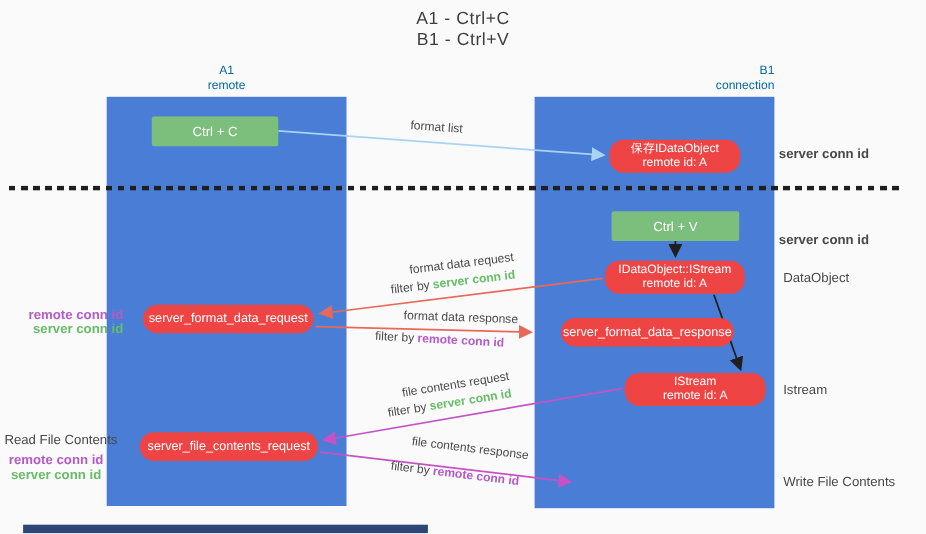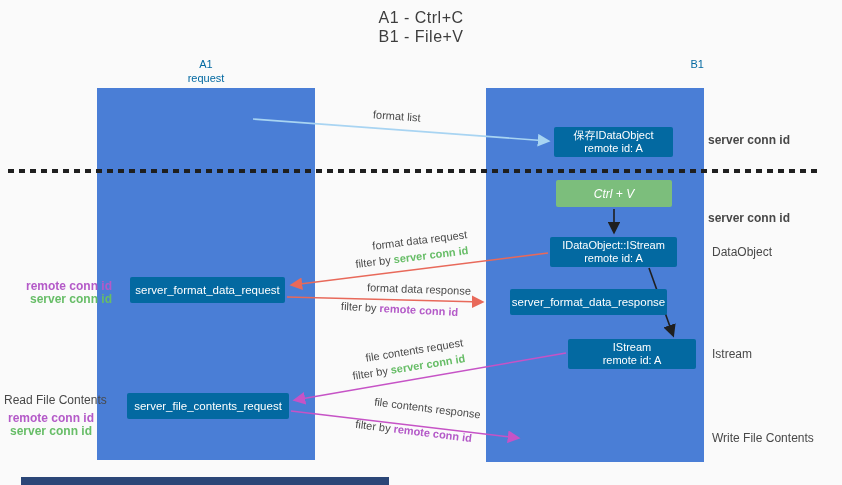--- a/index.html
+++ b/index.html
@@ -3,50 +3,51 @@
 <meta charset="utf-8">
 <style>
   html,body{margin:0;padding:0;background:#fafafa;font-family:"Liberation Sans",sans-serif;}
   .stage{position:relative;width:818px;height:485px;background:#fafafa;overflow:hidden;}
   .abs{position:absolute;}
   .title{left:300px;top:8px;width:242px;text-align:center;color:#3d3d3d;font-size:16px;line-height:19px;letter-spacing:0.5px;}
   .lane-header{width:218px;text-align:center;color:#0369a1;font-size:11px;line-height:14px;top:57px;}
   .lane{top:88px;width:218px;background:#4a7ed6;z-index:1;}
   .node{z-index:3;color:#fff;text-align:center;border-radius:2px;display:flex;flex-direction:column;justify-content:center;}
   .green-box{background:#7cbe7c;font-size:12px;}
-  .orange-box{background:#0369a1;font-size:11px;line-height:13px;}
+  .orange-box{background:#ef4444;font-size:11px;line-height:13px;border-radius:13px;}
   .orange-box.single{font-size:11.5px;text-align:center;}
   .alabel{z-index:4;font-size:11px;color:#4a4a4a;white-space:nowrap;}
   .flabel{z-index:4;font-size:11px;color:#4a4a4a;white-space:nowrap;}
   .flabel .colored{font-weight:bold;margin-left:3px;}
   .green-text{color:#67bd67;font-weight:bold;}
   .purple-text{color:#b45ac8;font-weight:bold;}
   .side-label{z-index:4;font-size:12px;color:#484848;white-space:nowrap;}
   .side-pair{z-index:4;font-size:12px;line-height:13px;text-align:right;white-space:nowrap;}
   .dotted-line{left:8px;top:169px;width:828px;height:4px;z-index:2;
     background:repeating-linear-gradient(90deg,#1f1f1f 0 6px,transparent 6px 11px);}
   .arrows{left:0;top:0;width:842px;height:485px;z-index:2;pointer-events:none;}
   .bottom-bar{left:21px;top:477px;width:368px;height:8px;background:#2b4677;z-index:5;}
 </style>
 </head>
 <body>
 
 <div class="stage">
 
   <div class="abs title">
     <div>A1 - Ctrl+C</div>
-    <div>B1 - File+V</div>
+    <div>B1 - Ctrl+V</div>
   </div>
 
   <div class="abs lane-header" style="left:97px;">
     <div>A1</div>
-    <div>request</div>
+    <div>remote</div>
   </div>
   <div class="abs lane-header" style="left:486px;text-align:right;">
     <div>B1</div>
+    <div>connection</div>
   </div>
 
   <div class="abs lane" style="left:97px;height:372px;"></div>
   <div class="abs lane" style="left:486px;height:374px;"></div>
 
   <div class="abs dotted-line"></div>
 
   <svg class="abs arrows" viewBox="0 0 842 485" xmlns="http://www.w3.org/2000/svg">
     <defs>
       <marker id="m-blue" viewBox="0 0 10 10" refX="8" refY="5" markerWidth="8" markerHeight="8" orient="auto">
@@ -64,27 +65,30 @@
     </defs>
     <line x1="253" y1="119" x2="548" y2="141" stroke="#a8d4f2" stroke-width="1.6" marker-end="url(#m-blue)"></line>
     <line x1="614" y1="209" x2="614" y2="232" stroke="#1f1f1f" stroke-width="1.6" marker-end="url(#m-blk)"></line>
     <line x1="548" y1="253" x2="292" y2="285" stroke="#e8695a" stroke-width="1.6" marker-end="url(#m-red)"></line>
     <line x1="287" y1="297" x2="482" y2="302" stroke="#e8695a" stroke-width="1.6" marker-end="url(#m-red)"></line>
     <line x1="649" y1="268" x2="673" y2="335" stroke="#1f1f1f" stroke-width="1.6" marker-end="url(#m-blk)"></line>
     <line x1="566" y1="353" x2="295" y2="400" stroke="#c653c6" stroke-width="1.6" marker-end="url(#m-mag)"></line>
     <line x1="291" y1="411" x2="518" y2="438" stroke="#c653c6" stroke-width="1.6" marker-end="url(#m-mag)"></line>
   </svg>
 
+  <div class="abs node green-box" style="left:138px;top:106px;width:115px;height:27px;">
+    <div>Ctrl + C</div>
+  </div>
 
   <div class="abs node orange-box" style="left:554px;top:127px;width:119px;height:30px;">
     <div>保存IDataObject</div>
     <div>remote id: A</div>
   </div>
 
-  <div class="abs node green-box" style="left:556px;top:180px;width:116px;height:27px;font-style:italic;">
+  <div class="abs node green-box" style="left:556px;top:192px;width:116px;height:27px;">
     <div>Ctrl + V</div>
   </div>
 
   <div class="abs node orange-box" style="left:550px;top:237px;width:127px;height:30px;">
     <div>IDataObject::IStream</div>
     <div>remote id: A</div>
   </div>
 
   <div class="abs node orange-box single" style="left:130px;top:277px;width:155px;height:26px;">
     <div>server_format_data_request</div>

